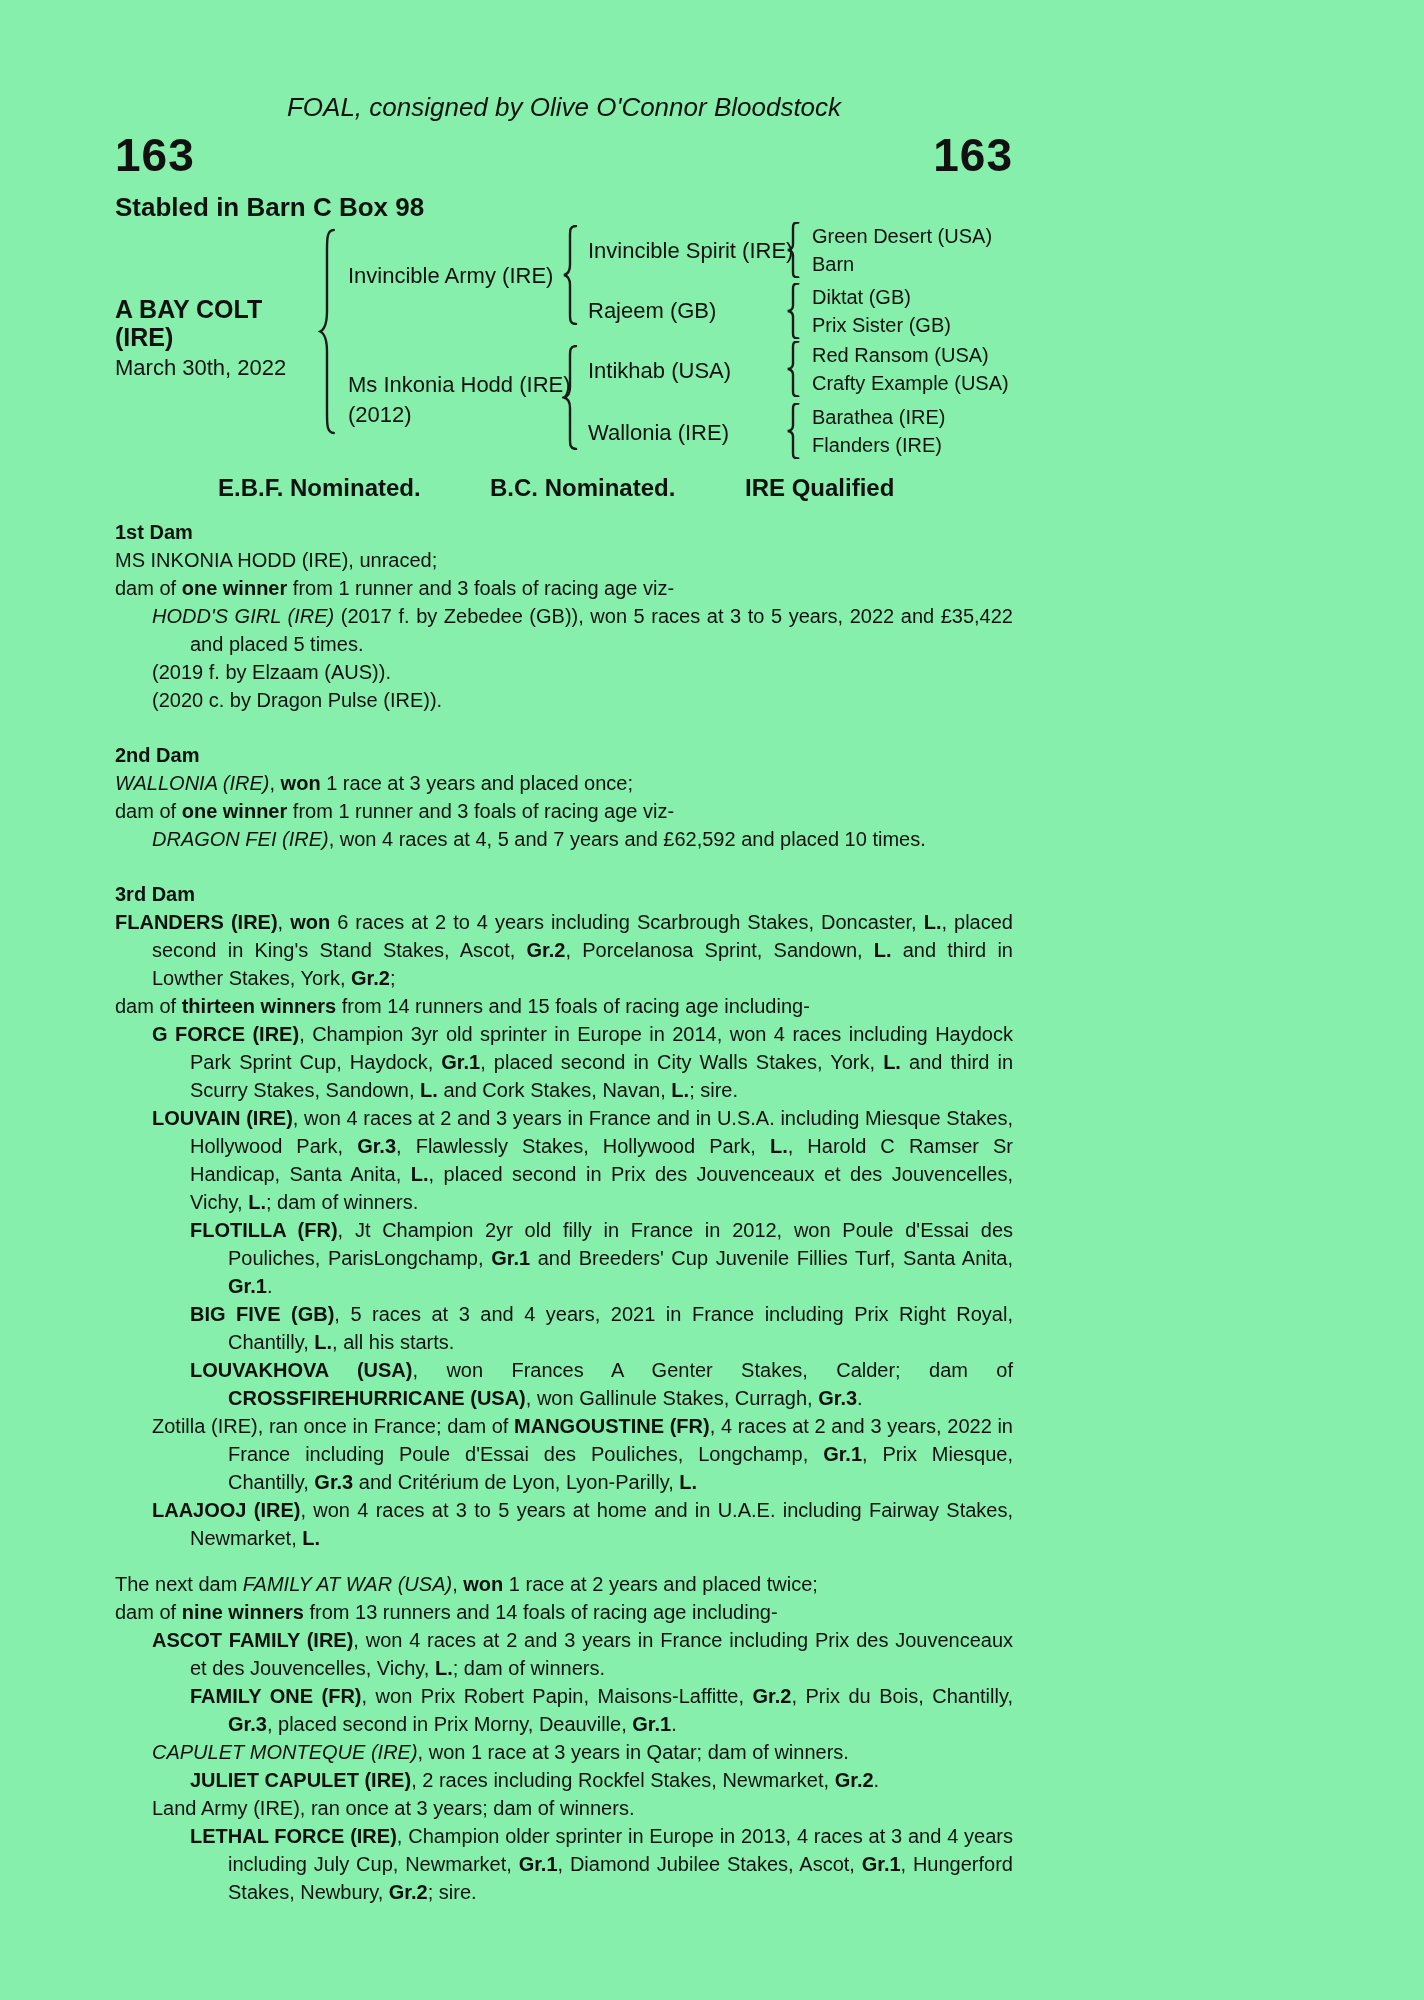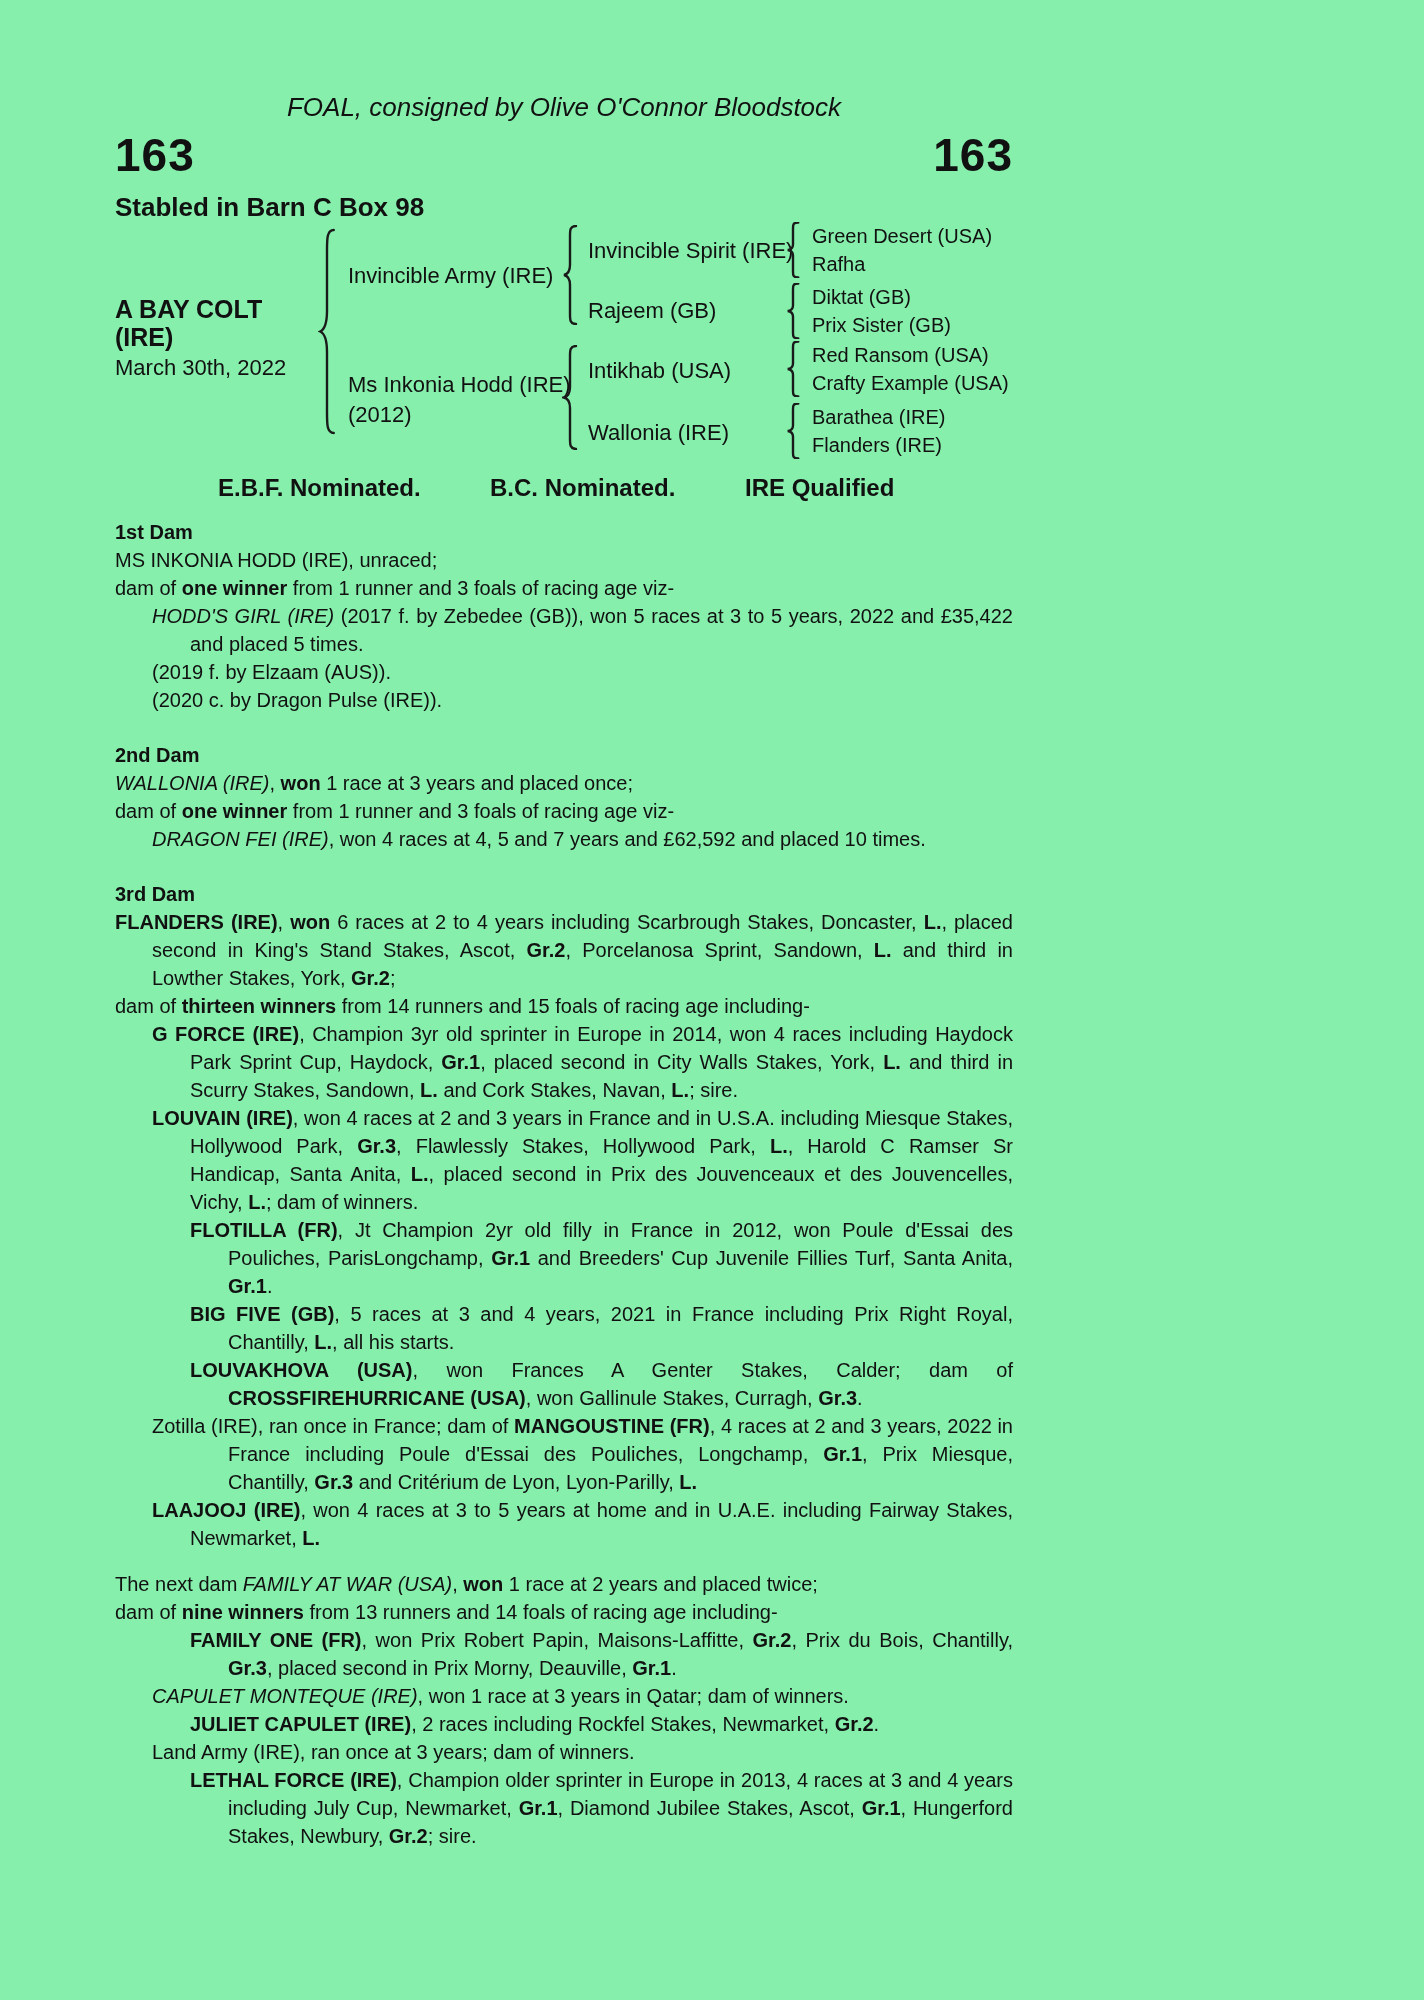--- a/index.html
+++ b/index.html
@@ -106,21 +106,21 @@
       </svg>
   </div>
   <div class="brace" style="left:786px; top:403px; width:14px; height:56px;">
     <svg viewBox="0 0 16 100" preserveAspectRatio="none">
         <path d="M14 1 C 8 1, 8 5, 8 11 L 8 40 C 8 46, 6 49, 2 50 C 6 51, 8 54, 8 60 L 8 89 C 8 95, 8 99, 14 99" fill="none" stroke="#1a1a1a" stroke-width="2.4" stroke-linecap="round" vector-effect="non-scaling-stroke"></path>
       </svg>
   </div>
 
   <div class="abs gen3-pair" style="left:812px; top:222px;">
     <div>Green Desert (USA)</div>
-    <div>Rafha</div>
+    <div>Barn</div>
   </div>
   <div class="abs gen3-pair" style="left:812px; top:283px;">
     <div>Diktat (GB)</div>
     <div>Prix Sister (GB)</div>
   </div>
   <div class="abs gen3-pair" style="left:812px; top:341px;">
     <div>Red Ransom (USA)</div>
     <div>Crafty Example (USA)</div>
   </div>
   <div class="abs gen3-pair" style="left:812px; top:403px;">
@@ -150,20 +150,21 @@
       <p class="para p0"><span>dam of </span><span class="b">thirteen winners</span><span> from 14 runners and 15 foals of racing age including-</span></p>
       <p class="para p1"><span class="b">G FORCE (IRE)</span><span>, Champion 3yr old sprinter in Europe in 2014, won 4 races including Haydock Park Sprint Cup, Haydock, </span><span class="b">Gr.1</span><span>, placed second in City Walls Stakes, York, </span><span class="b">L.</span><span> and third in Scurry Stakes, Sandown, </span><span class="b">L.</span><span> and Cork Stakes, Navan, </span><span class="b">L.</span><span>; sire.</span></p>
       <p class="para p1"><span class="b">LOUVAIN (IRE)</span><span>, won 4 races at 2 and 3 years in France and in U.S.A. including Miesque Stakes, Hollywood Park, </span><span class="b">Gr.3</span><span>, Flawlessly Stakes, Hollywood Park, </span><span class="b">L.</span><span>, Harold C Ramser Sr Handicap, Santa Anita, </span><span class="b">L.</span><span>, placed second in Prix des Jouvenceaux et des Jouvencelles, Vichy, </span><span class="b">L.</span><span>; dam of winners.</span></p>
       <p class="para p2"><span class="b">FLOTILLA (FR)</span><span>, Jt Champion 2yr old filly in France in 2012, won Poule d'Essai des Pouliches, ParisLongchamp, </span><span class="b">Gr.1</span><span> and Breeders' Cup Juvenile Fillies Turf, Santa Anita, </span><span class="b">Gr.1</span><span>.</span></p>
       <p class="para p2"><span class="b">BIG FIVE (GB)</span><span>, 5 races at 3 and 4 years, 2021 in France including Prix Right Royal, Chantilly, </span><span class="b">L.</span><span>, all his starts.</span></p>
       <p class="para p2"><span class="b">LOUVAKHOVA (USA)</span><span>, won Frances A Genter Stakes, Calder; dam of </span><span class="b">CROSSFIREHURRICANE (USA)</span><span>, won Gallinule Stakes, Curragh, </span><span class="b">Gr.3</span><span>.</span></p>
       <p class="para p1x"><span>Zotilla (IRE), ran once in France; dam of </span><span class="b">MANGOUSTINE (FR)</span><span>, 4 races at 2 and 3 years, 2022 in France including Poule d'Essai des Pouliches, Longchamp, </span><span class="b">Gr.1</span><span>, Prix Miesque, Chantilly, </span><span class="b">Gr.3</span><span> and Critérium de Lyon, Lyon-Parilly, </span><span class="b">L.</span></p>
       <p class="para p1"><span class="b">LAAJOOJ (IRE)</span><span>, won 4 races at 3 to 5 years at home and in U.A.E. including Fairway Stakes, Newmarket, </span><span class="b">L.</span></p>
       <p class="para p0 gap-lg"><span>The next dam </span><span class="it">FAMILY AT WAR (USA)</span><span>, </span><span class="b">won</span><span> 1 race at 2 years and placed twice;</span></p>
       <p class="para p0"><span>dam of </span><span class="b">nine winners</span><span> from 13 runners and 14 foals of racing age including-</span></p>
+      <p class="para p1"><span class="b">ASCOT FAMILY (IRE)</span><span>, won 4 races at 2 and 3 years in France including Prix des Jouvenceaux et des Jouvencelles, Vichy, </span><span class="b">L.</span><span>; dam of winners.</span></p>
       <p class="para p2"><span class="b">FAMILY ONE (FR)</span><span>, won Prix Robert Papin, Maisons-Laffitte, </span><span class="b">Gr.2</span><span>, Prix du Bois, Chantilly, </span><span class="b">Gr.3</span><span>, placed second in Prix Morny, Deauville, </span><span class="b">Gr.1</span><span>.</span></p>
       <p class="para p1"><span class="it">CAPULET MONTEQUE (IRE)</span><span>, won 1 race at 3 years in Qatar; dam of winners.</span></p>
       <p class="para p2"><span class="b">JULIET CAPULET (IRE)</span><span>, 2 races including Rockfel Stakes, Newmarket, </span><span class="b">Gr.2</span><span>.</span></p>
       <p class="para p1"><span>Land Army (IRE), ran once at 3 years; dam of winners.</span></p>
       <p class="para p2"><span class="b">LETHAL FORCE (IRE)</span><span>, Champion older sprinter in Europe in 2013, 4 races at 3 and 4 years including July Cup, Newmarket, </span><span class="b">Gr.1</span><span>, Diamond Jubilee Stakes, Ascot, </span><span class="b">Gr.1</span><span>, Hungerford Stakes, Newbury, </span><span class="b">Gr.2</span><span>; sire.</span></p>
     </div>
 
 </div>
 
 </body></html>

